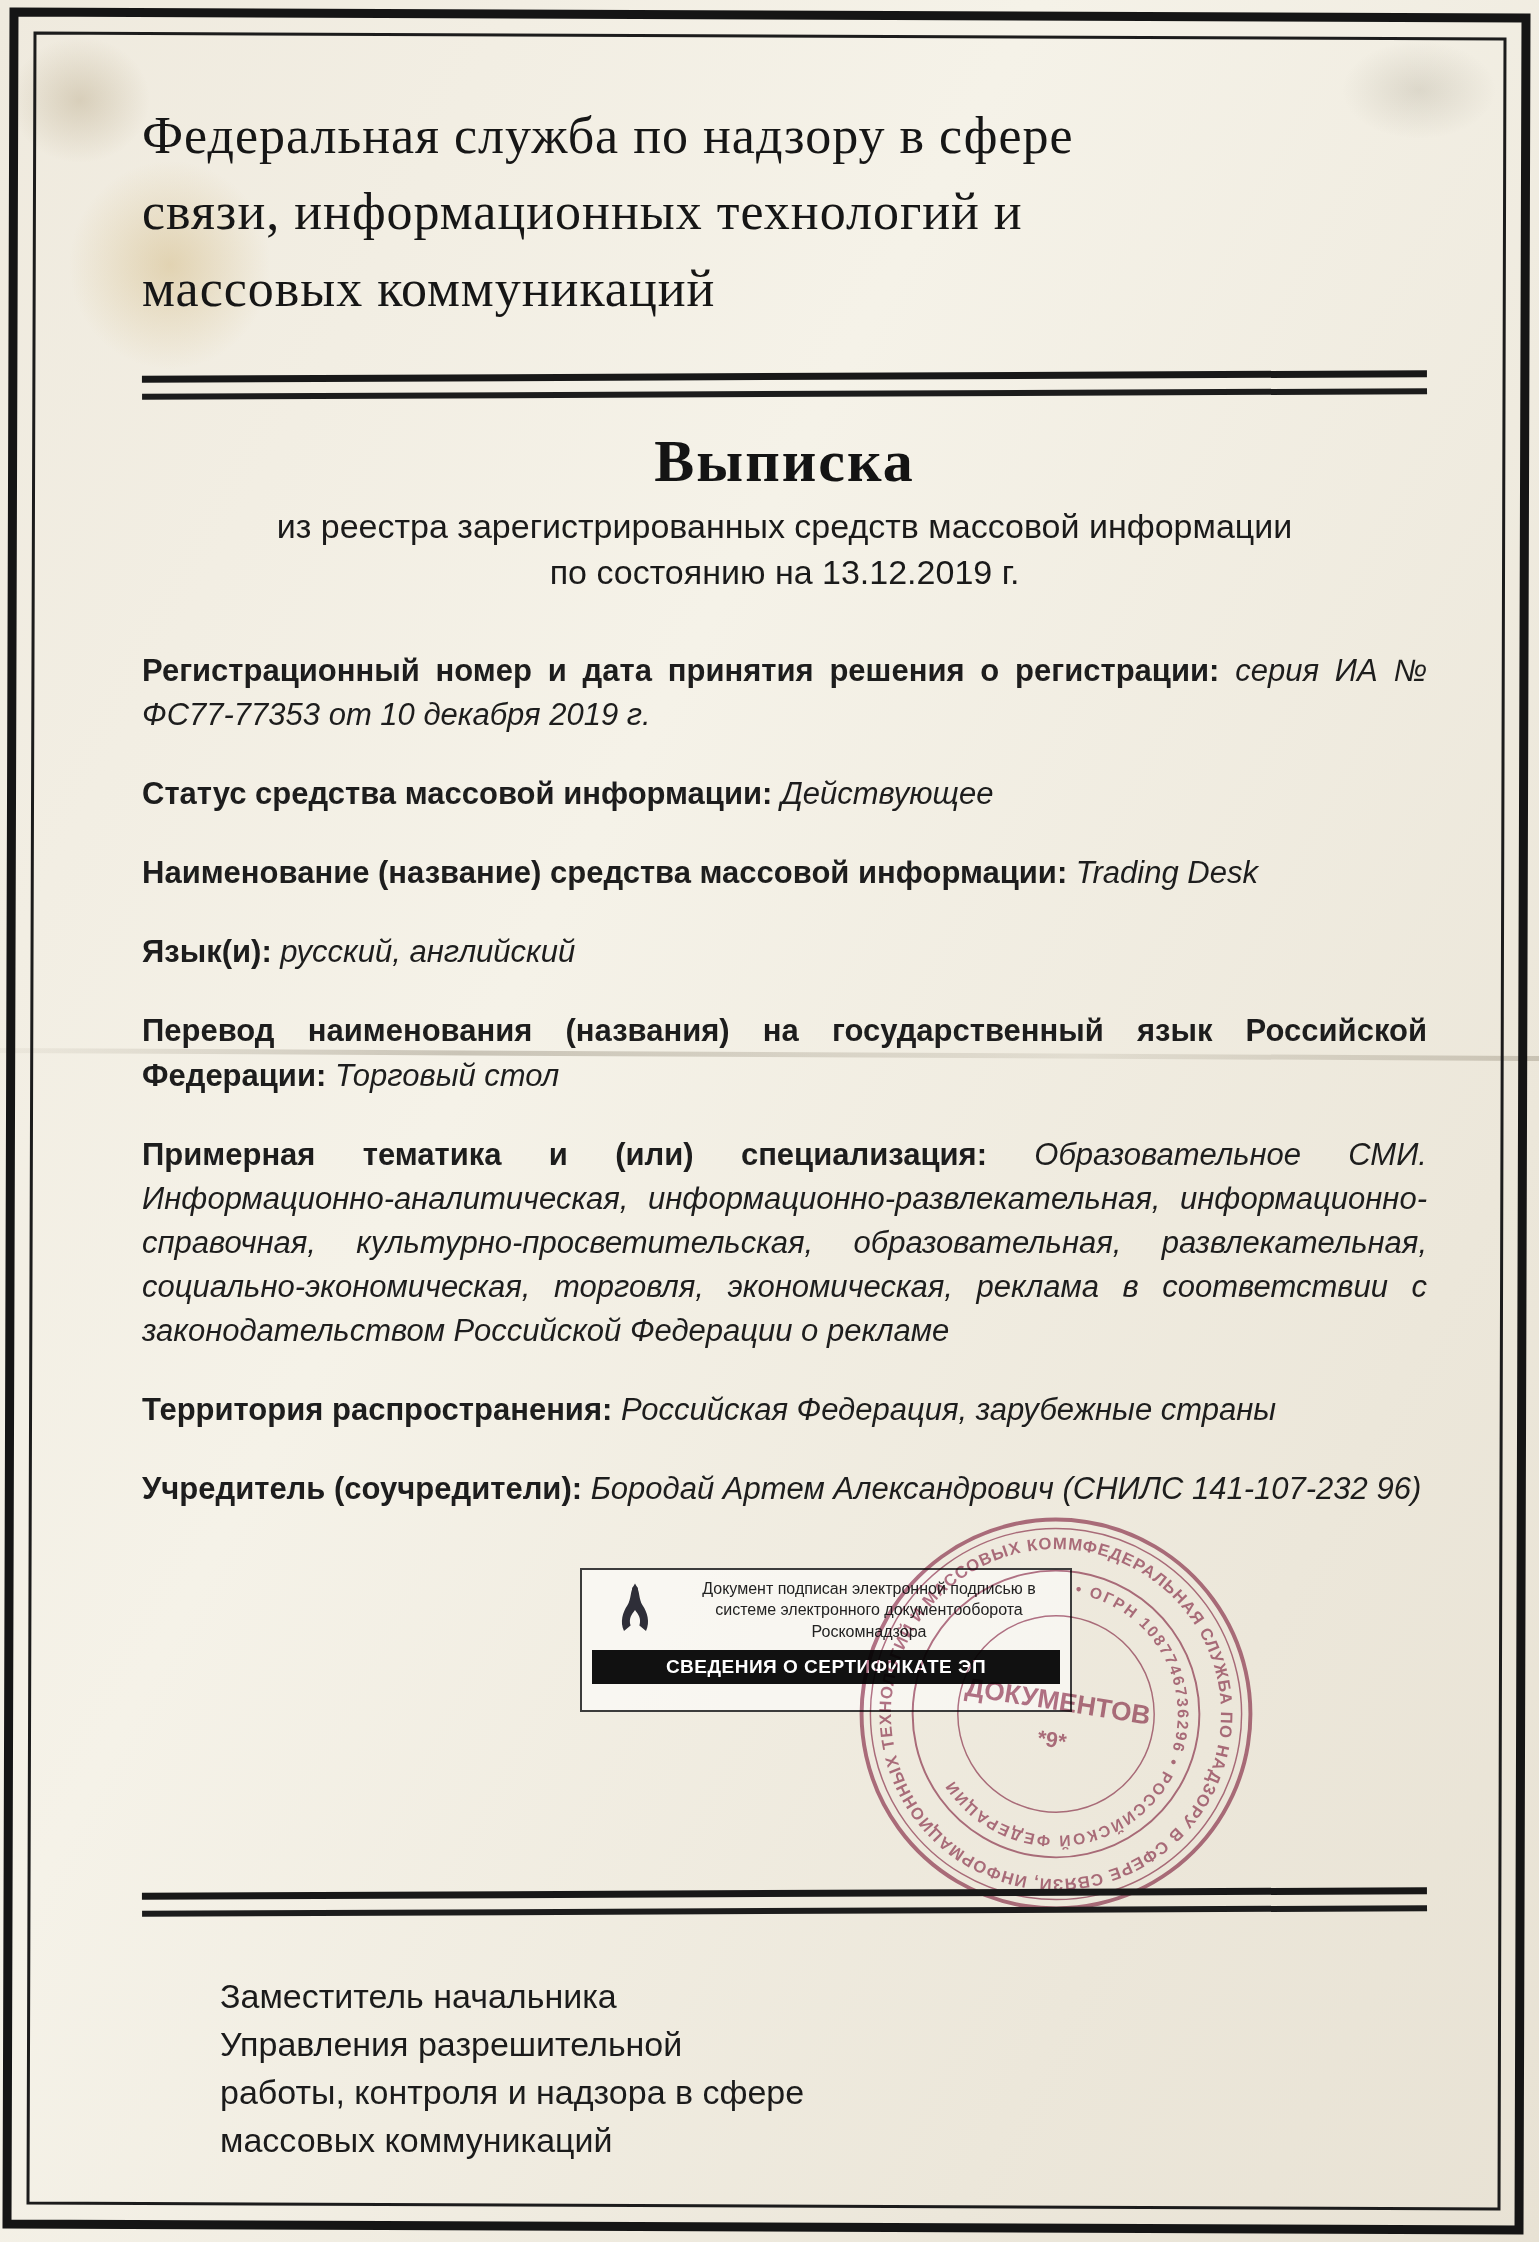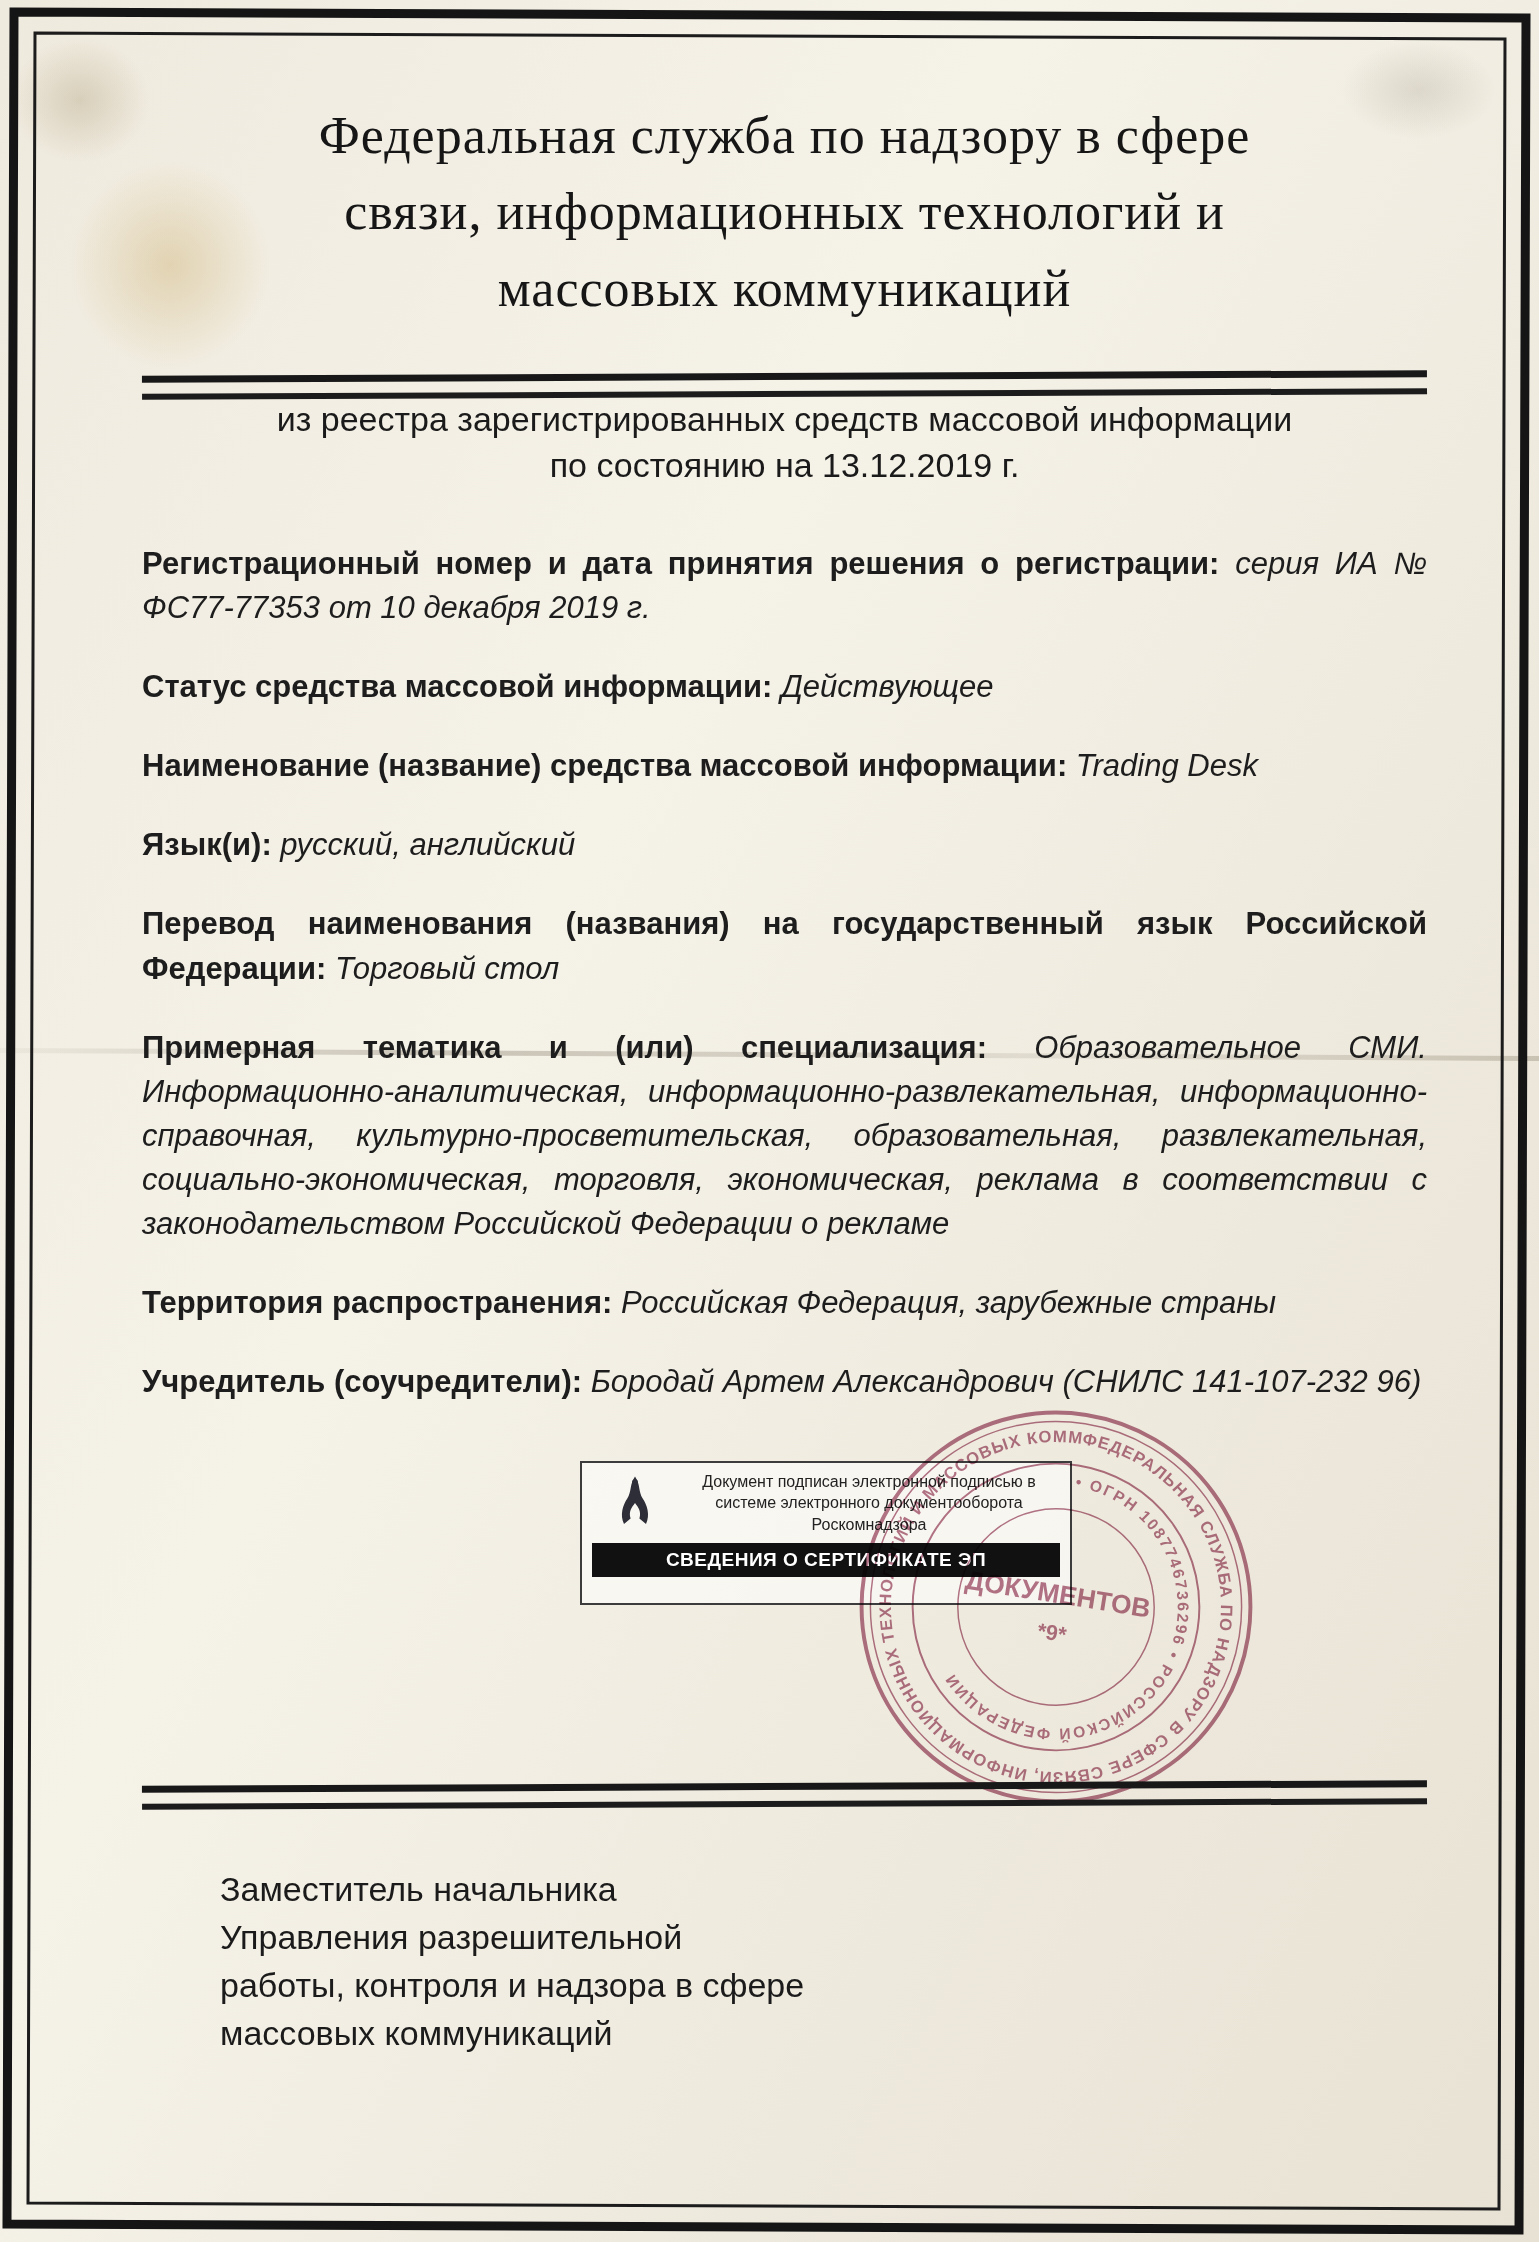--- a/index.html
+++ b/index.html
@@ -18,21 +18,21 @@
     background:radial-gradient(closest-side,rgba(190,152,70,.30),rgba(190,152,70,0) 72%);}
   .stain2{left:-20px;top:10px;width:200px;height:180px;
     background:radial-gradient(closest-side,rgba(130,105,55,.22),rgba(130,105,55,0) 70%);}
   .stain3{right:10px;top:20px;width:220px;height:140px;
     background:radial-gradient(closest-side,rgba(90,80,55,.14),rgba(90,80,55,0) 70%);}
   .crease{position:absolute;left:0;top:1052px;width:100%;height:5px;transform:rotate(.3deg);
     background:linear-gradient(to right,rgba(120,110,90,.05),rgba(120,110,90,.35) 30%,rgba(120,110,90,.12) 70%,rgba(120,110,90,.3));}
   .content{position:absolute;left:142px;right:112px;top:70px;}
 
   .agency{font-family:"Liberation Serif",serif;font-size:52px;line-height:1.47;
-    text-align:center;letter-spacing:1px;margin-top:28px;color:#161616;}
+    text-align:left;letter-spacing:1px;margin-top:28px;color:#161616;}
 
   .rule{height:11px;border-top:7px solid #181818;border-bottom:6px solid #1c1c1c;
     transform:rotate(-.25deg);}
   .rule-top{margin-top:46px;}
   .rule-bottom{margin-top:14px;}
 
   .doc-title{margin:30px 0 8px;text-align:center;font-family:"Liberation Serif",serif;
     font-size:60px;font-weight:700;letter-spacing:2px;color:#141414;}
   .subtitle{text-align:center;font-size:34px;line-height:1.34;color:#1a1a1a;}
 
@@ -80,20 +80,21 @@
   <div class="content">
 
     <div class="agency">
       <div>Федеральная служба по надзору в сфере</div>
       <div>связи, информационных технологий и</div>
       <div>массовых коммуникаций</div>
     </div>
 
     <div class="rule rule-top"></div>
 
+    <div class="doc-title">Выписка</div>
     <div class="subtitle">
       <div>из реестра зарегистрированных средств массовой информации</div>
       <div>по состоянию на  13.12.2019 г.</div>
     </div>
 
     <div class="fields">
       <p class="field"><span class="lbl">Регистрационный номер и дата принятия решения о регистрации:</span> <span class="val">серия ИА  № ФС77-77353 от 10  декабря  2019 г.</span></p>
       <p class="field"><span class="lbl">Статус средства массовой информации:</span> <span class="val">Действующее</span></p>
       <p class="field"><span class="lbl">Наименование (название) средства массовой информации:</span> <span class="val">Trading Desk</span></p>
       <p class="field"><span class="lbl">Язык(и):</span> <span class="val">русский, английский</span></p>

